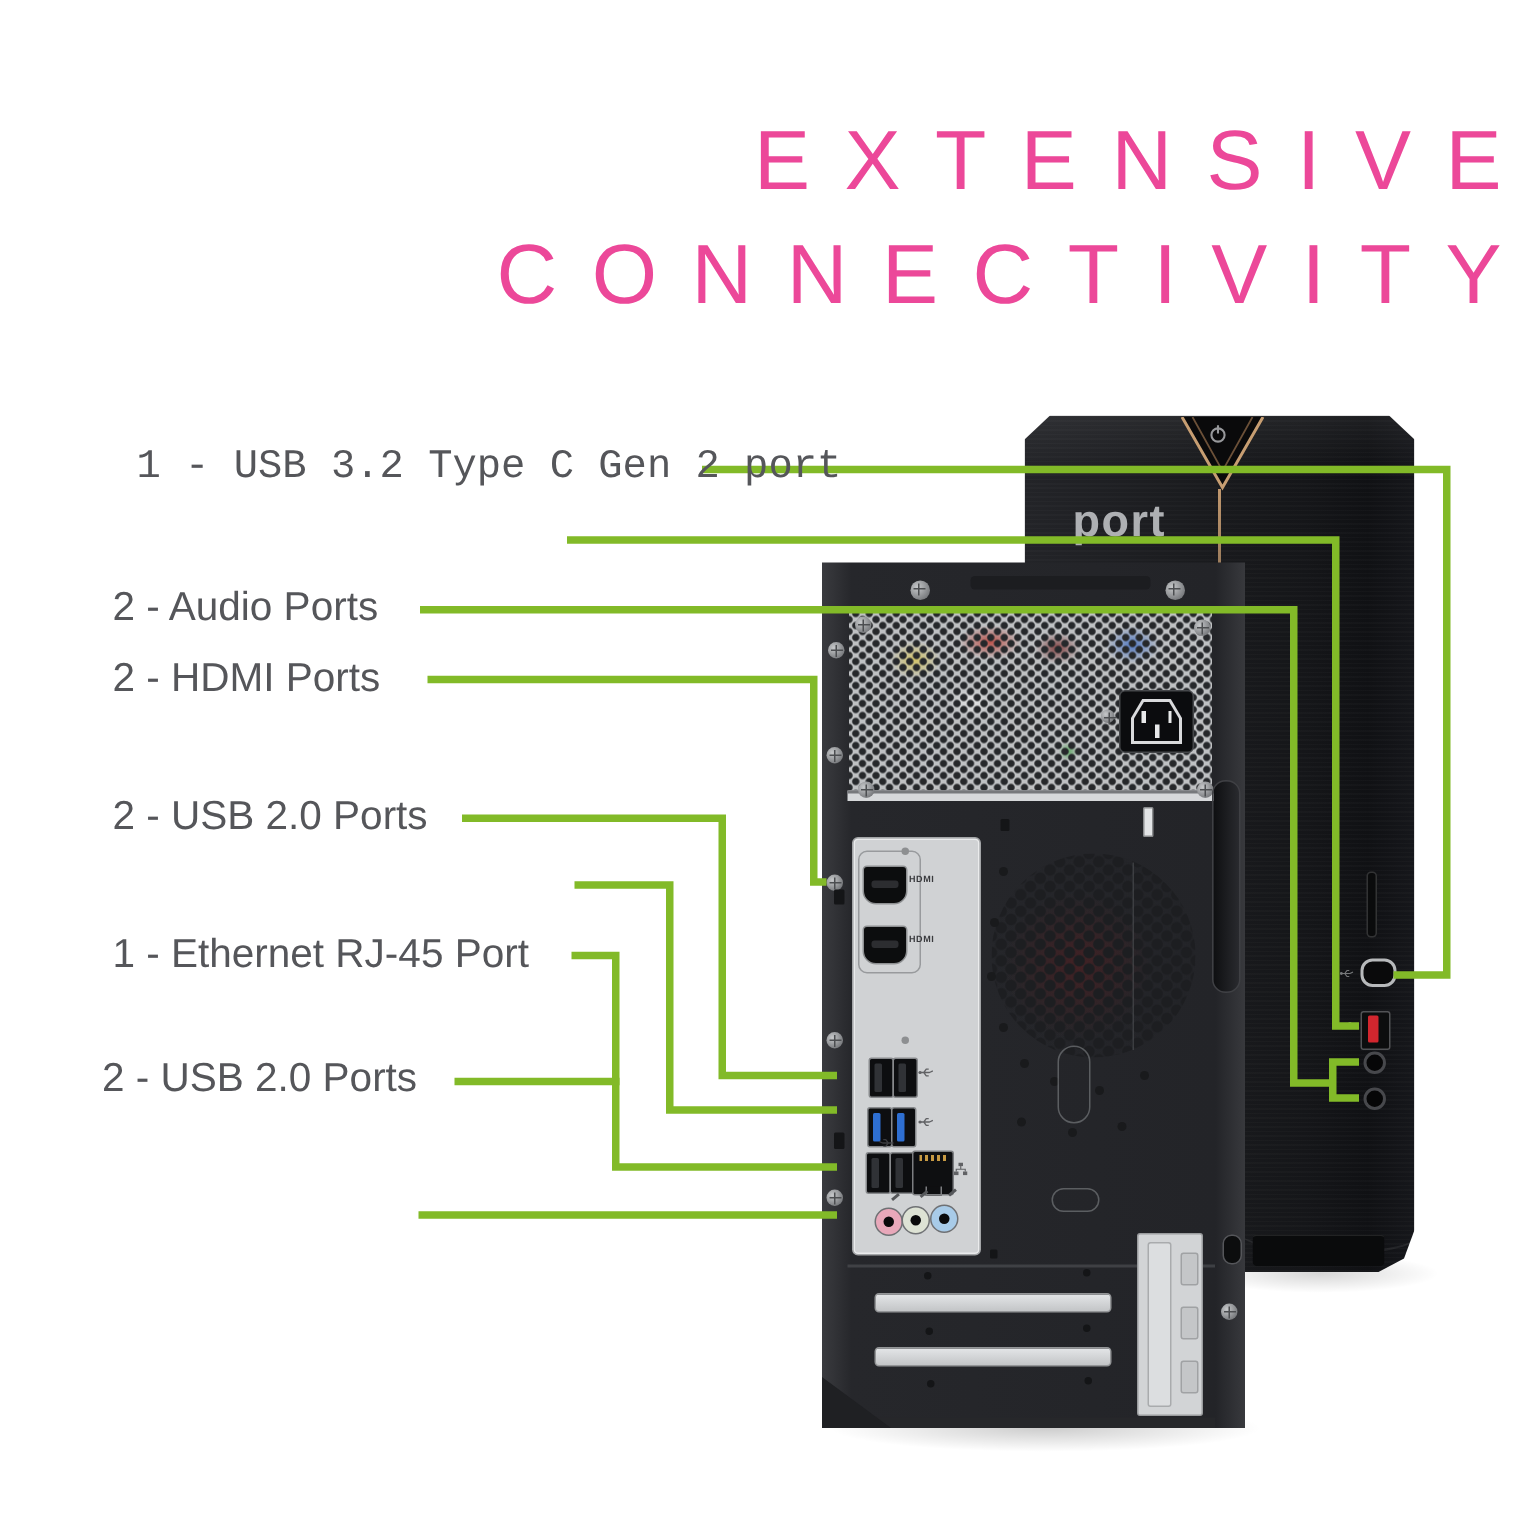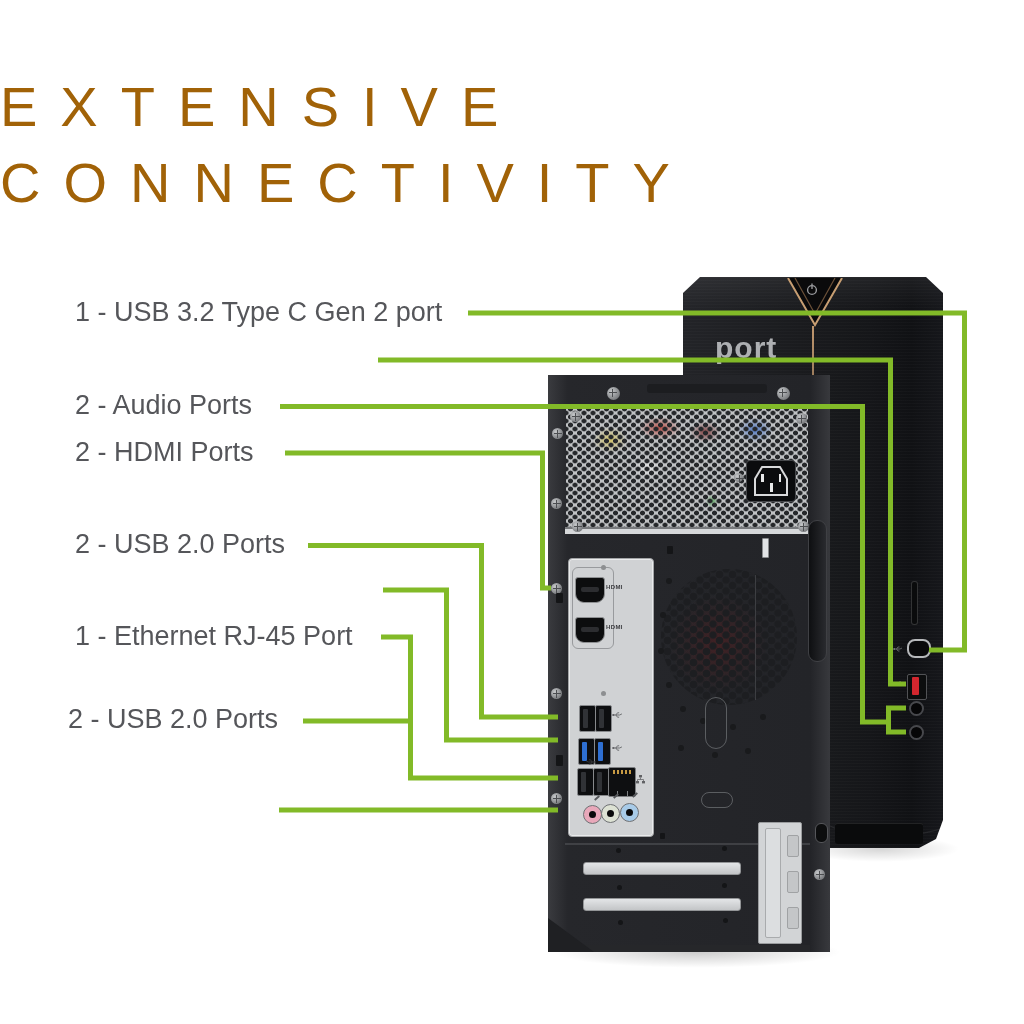--- a/index.html
+++ b/index.html
@@ -1,19 +1,19 @@
 <!DOCTYPE html>
 <html><head>
 <meta charset="utf-8">
 <style>
   html,body{margin:0;padding:0;background:#fff;}
   .canvas{position:relative;width:1024px;height:1024px;background:#ffffff;overflow:hidden;
           font-family:"Liberation Sans", sans-serif;}
   
-  .title-line{position:absolute;left:0;width:1024px;text-align:left;color:#a16207;
+  .title-line{position:absolute;left:0;width:1024px;text-align:right;color:#ec4899;
               font-size:56px;font-weight:400;letter-spacing:23px;margin-right:-23px;z-index:40;}
   .t1{top:74px;}
   .t2{top:150px;}
   
   .plabel{position:absolute;font-size:27px;color:#55565A;white-space:nowrap;
           transform:translateY(-53%);z-index:40;}
   
   .lines{position:absolute;left:0;top:0;z-index:30;}
   
   .shadow{position:absolute;border-radius:50%;z-index:1;}
@@ -124,21 +124,21 @@
   .seamline{position:absolute;background:rgba(90,92,95,0.5);}
 </style>
 </head>
 <body>
 
 <div class="canvas">
 
   <div class="title-line t1">EXTENSIVE</div>
   <div class="title-line t2">CONNECTIVITY</div>
 
-  <div class="plabel" style="left:75px;top:313px;">1 - USB 3.2 Type C Gen 2 port</div>
+  <div class="plabel" style="left:91px;top:313px;font-family:Liberation Mono, monospace;">1 - USB 3.2 Type C Gen 2 port</div>
   <div class="plabel" style="left:75px;top:406px;">2 - Audio Ports</div>
   <div class="plabel" style="left:75px;top:453px;">2 - HDMI Ports</div>
   <div class="plabel" style="left:75px;top:545px;">2 - USB 2.0 Ports</div>
   <div class="plabel" style="left:75px;top:637px;">1 - Ethernet RJ-45 Port</div>
   <div class="plabel" style="left:68px;top:720px;">2 - USB 2.0 Ports</div>
 
   <div class="shadow" style="left:800px;top:836px;width:160px;height:26px;background:radial-gradient(ellipse, rgba(0,0,0,0.16), rgba(0,0,0,0) 70%);"></div>
   <div class="shadow" style="left:552px;top:936px;width:290px;height:32px;background:radial-gradient(ellipse, rgba(0,0,0,0.20), rgba(0,0,0,0) 70%);"></div>
 
   <div class="front-tower">

